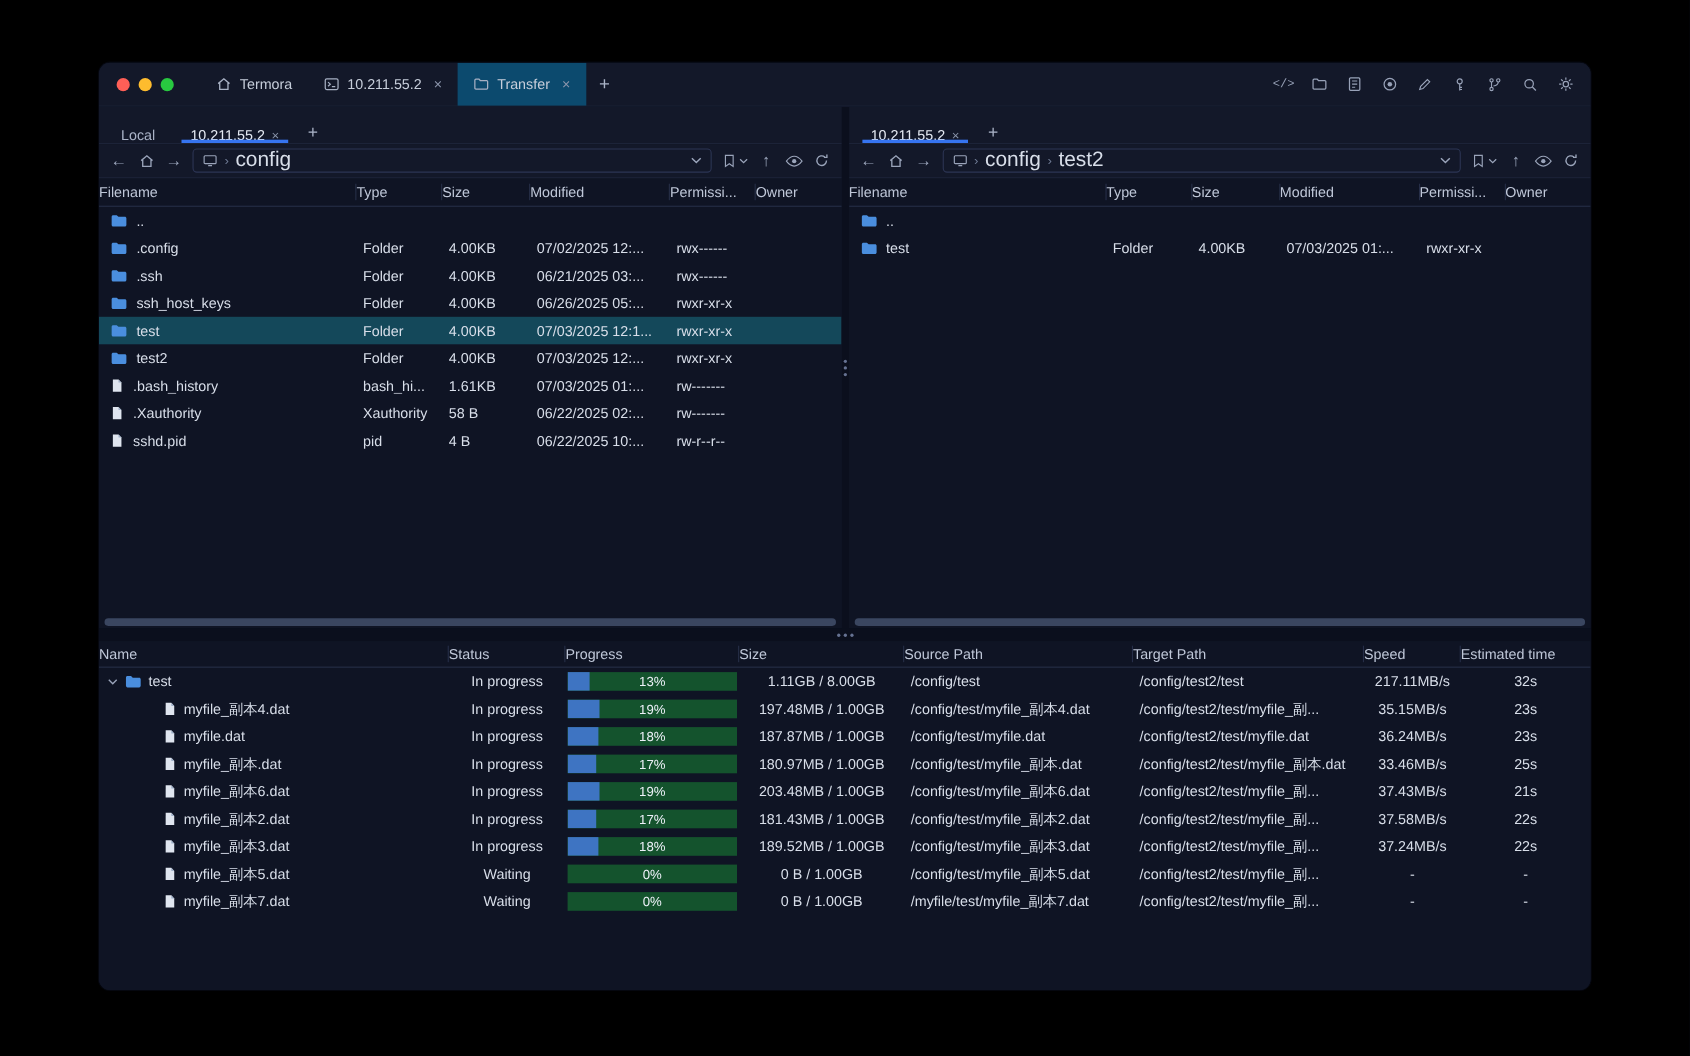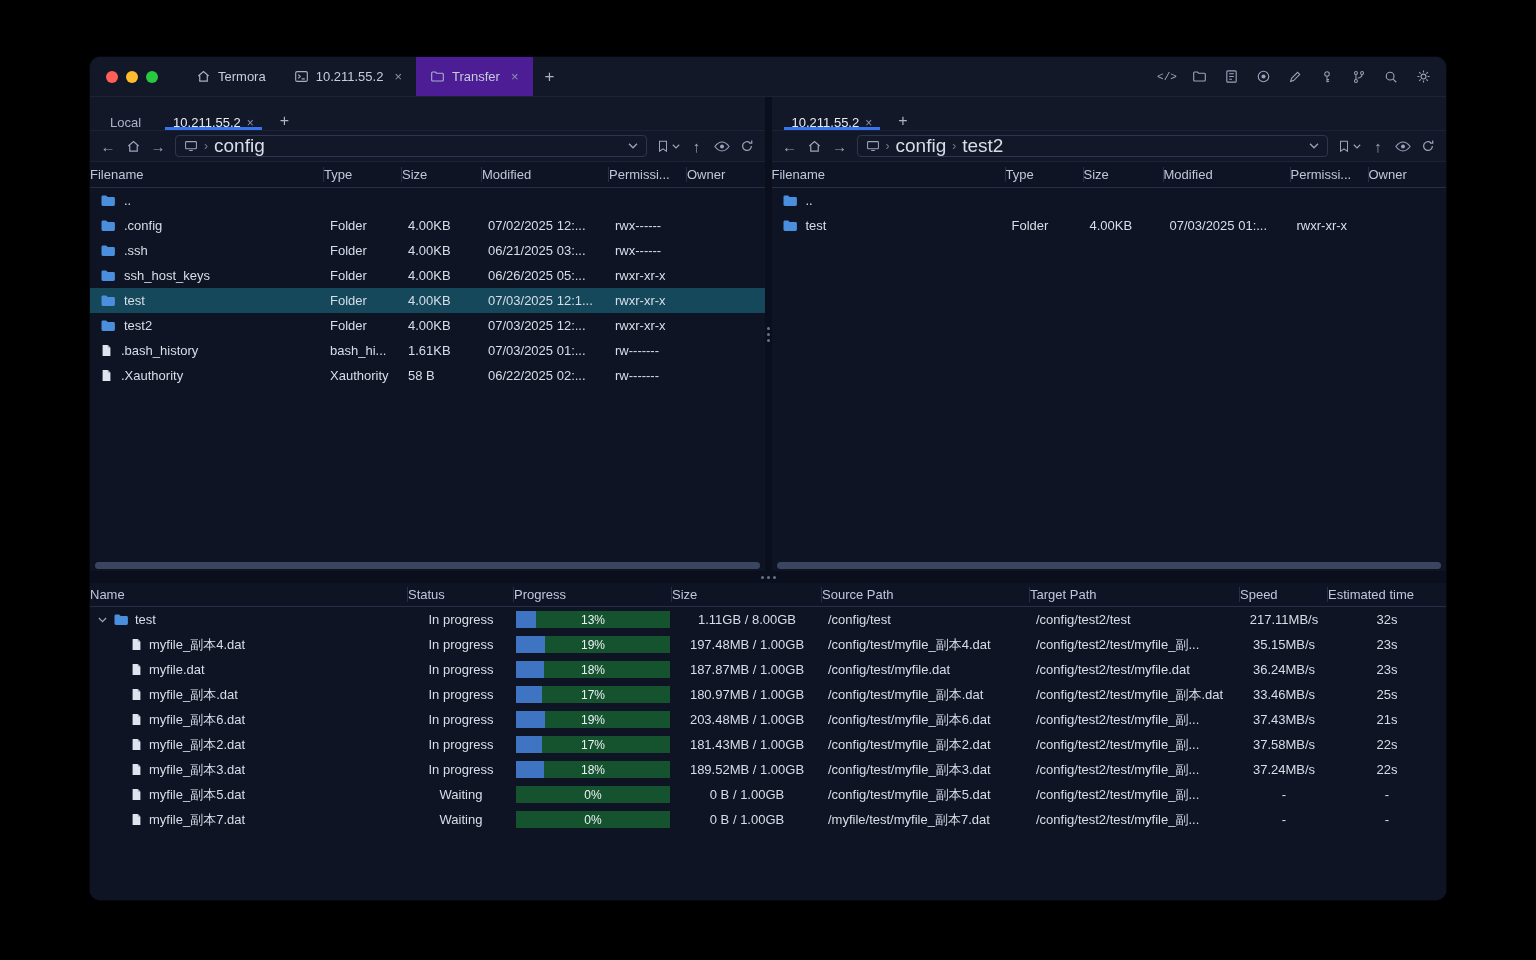--- a/index.html
+++ b/index.html
@@ -14,21 +14,21 @@
     --fcols:234px 78px 80px 127px 78px 1fr;
     --tcols:318px 106px 158px 150px 208px 210px 88px 1fr;
   }
   .window{position:absolute;left:90px;top:57px;width:1356px;height:843px;border-radius:10px;overflow:hidden;background:var(--chrome);box-shadow:0 0 0 1px #05070f,0 20px 60px rgba(0,0,0,.85);display:flex;flex-direction:column}
   .titlebar{flex:0 0 40px;display:flex;align-items:center;background:var(--chrome);border-bottom:1px solid #1c2338;padding:0 14px 0 16px}
   .lights{display:flex;gap:8px;margin-right:24px}
   .light{width:12px;height:12px;border-radius:50%;display:block}
   .red{background:#ff5f57}.yellow{background:#febc2e}.green{background:#28c840}
   .ttabs{display:flex;height:100%;align-items:stretch}
   .ttab{display:flex;align-items:center;gap:7px;padding:0 14px;font-size:13px;color:#c6cdda}
-  .ttab.active{background:#4c1d95}
+  .ttab.active{background:#0c4a6e}
   .ttab .x{font-size:13px;color:#8b95ab;margin-left:4px}
   .ttab.plus{font-size:17px;color:#aab3c7;padding:0 12px}
   .ticons{margin-left:auto;display:flex;gap:14px;align-items:center;color:var(--dim)}
   .ticon{display:flex;align-items:center;justify-content:center;width:18px;height:18px}
   .codetxt{font-family:"Liberation Mono","DejaVu Sans Mono",monospace;font-size:11px;color:var(--dim)}
   .panels{flex:0 0 474px;display:flex;min-height:0}
   .panel{flex:1;min-width:0;display:flex;flex-direction:column;position:relative;background:var(--bg)}
   .ptabs{flex:0 0 34px;display:flex;align-items:flex-end;background:var(--chrome);border-bottom:1px solid #1c2338;padding-left:4px}
   .ptab{display:flex;align-items:center;gap:6px;padding:0 16px;font-size:13px;color:#aab3c7;position:relative}
   .ptab.active{color:#e6ebf4}
@@ -55,21 +55,21 @@
   .vsplit{flex:0 0 7px;background:#0b0f1d;display:flex;align-items:center;justify-content:center}
   .grip-v{display:flex;flex-direction:column;gap:3px}
   .grip-v i,.grip-h i{width:3px;height:3px;border-radius:50%;background:#667292;display:block}
   .hsplit{flex:0 0 12px;background:#0b0f1d;display:flex;align-items:center;justify-content:center}
   .grip-h{display:flex;gap:3px}
   .transfer{flex:1;min-height:0;display:flex;flex-direction:column;background:var(--bg)}
   .thead{flex:0 0 24px;display:grid;grid-template-columns:var(--tcols);align-items:center;border-bottom:1px solid var(--line);font-size:13px;color:#bfc7d8}
   .trows{flex:1;overflow:hidden}
   .trow{display:grid;grid-template-columns:var(--tcols);height:25px;align-items:center;font-size:13px;color:var(--text)}
   .trow .namecell{gap:6px;padding-left:8px}
-  .trow .namecell.lvl1{padding-left:40px}
+  .trow .namecell.lvl1{padding-left:58px}
   .center{text-align:center}
   .pathcell{padding-left:6px}
   .progresscell{padding:0 2px;height:100%;display:flex;align-items:center}
   .track{position:relative;height:17px;flex:1;background:#14532d;overflow:hidden}
   .fill{position:absolute;left:0;top:0;bottom:0;background:#3e74c2}
   .pct{position:absolute;inset:0;display:flex;align-items:center;justify-content:center;font-size:12px;color:#edf1f8}
 </style>
 </head>
 <body>
 
@@ -348,20 +348,36 @@
                   <path fill="#dfe5ef" d="M3.2 1.2h6.3l3.3 3.4v10.2H3.2z"></path>
                   <path fill="#9fb0c8" d="M9.5 1.2l3.3 3.4H9.5z"></path>
                 </svg>
               </span>
               <span>.Xauthority</span>
             </div>
             <div class="cell">Xauthority</div>
             <div class="cell">58 B</div>
             <div class="cell">06/22/2025 02:...</div>
             <div class="cell">rw-------</div>
+            <div class="cell"></div>
+          </div>
+          <div class="frow">
+            <div class="cell namecell">
+              <span class="ic">
+                <svg viewBox="0 0 16 16" width="13" height="15">
+                  <path fill="#dfe5ef" d="M3.2 1.2h6.3l3.3 3.4v10.2H3.2z"></path>
+                  <path fill="#9fb0c8" d="M9.5 1.2l3.3 3.4H9.5z"></path>
+                </svg>
+              </span>
+              <span>sshd.pid</span>
+            </div>
+            <div class="cell">pid</div>
+            <div class="cell">4 B</div>
+            <div class="cell">06/22/2025 10:...</div>
+            <div class="cell">rw-r--r--</div>
             <div class="cell"></div>
           </div>
         </div>
       <div class="hscroll"></div>
     </div>
 
     <div class="vsplit">
       <span class="grip-v">
           <i></i>
           <i></i>

